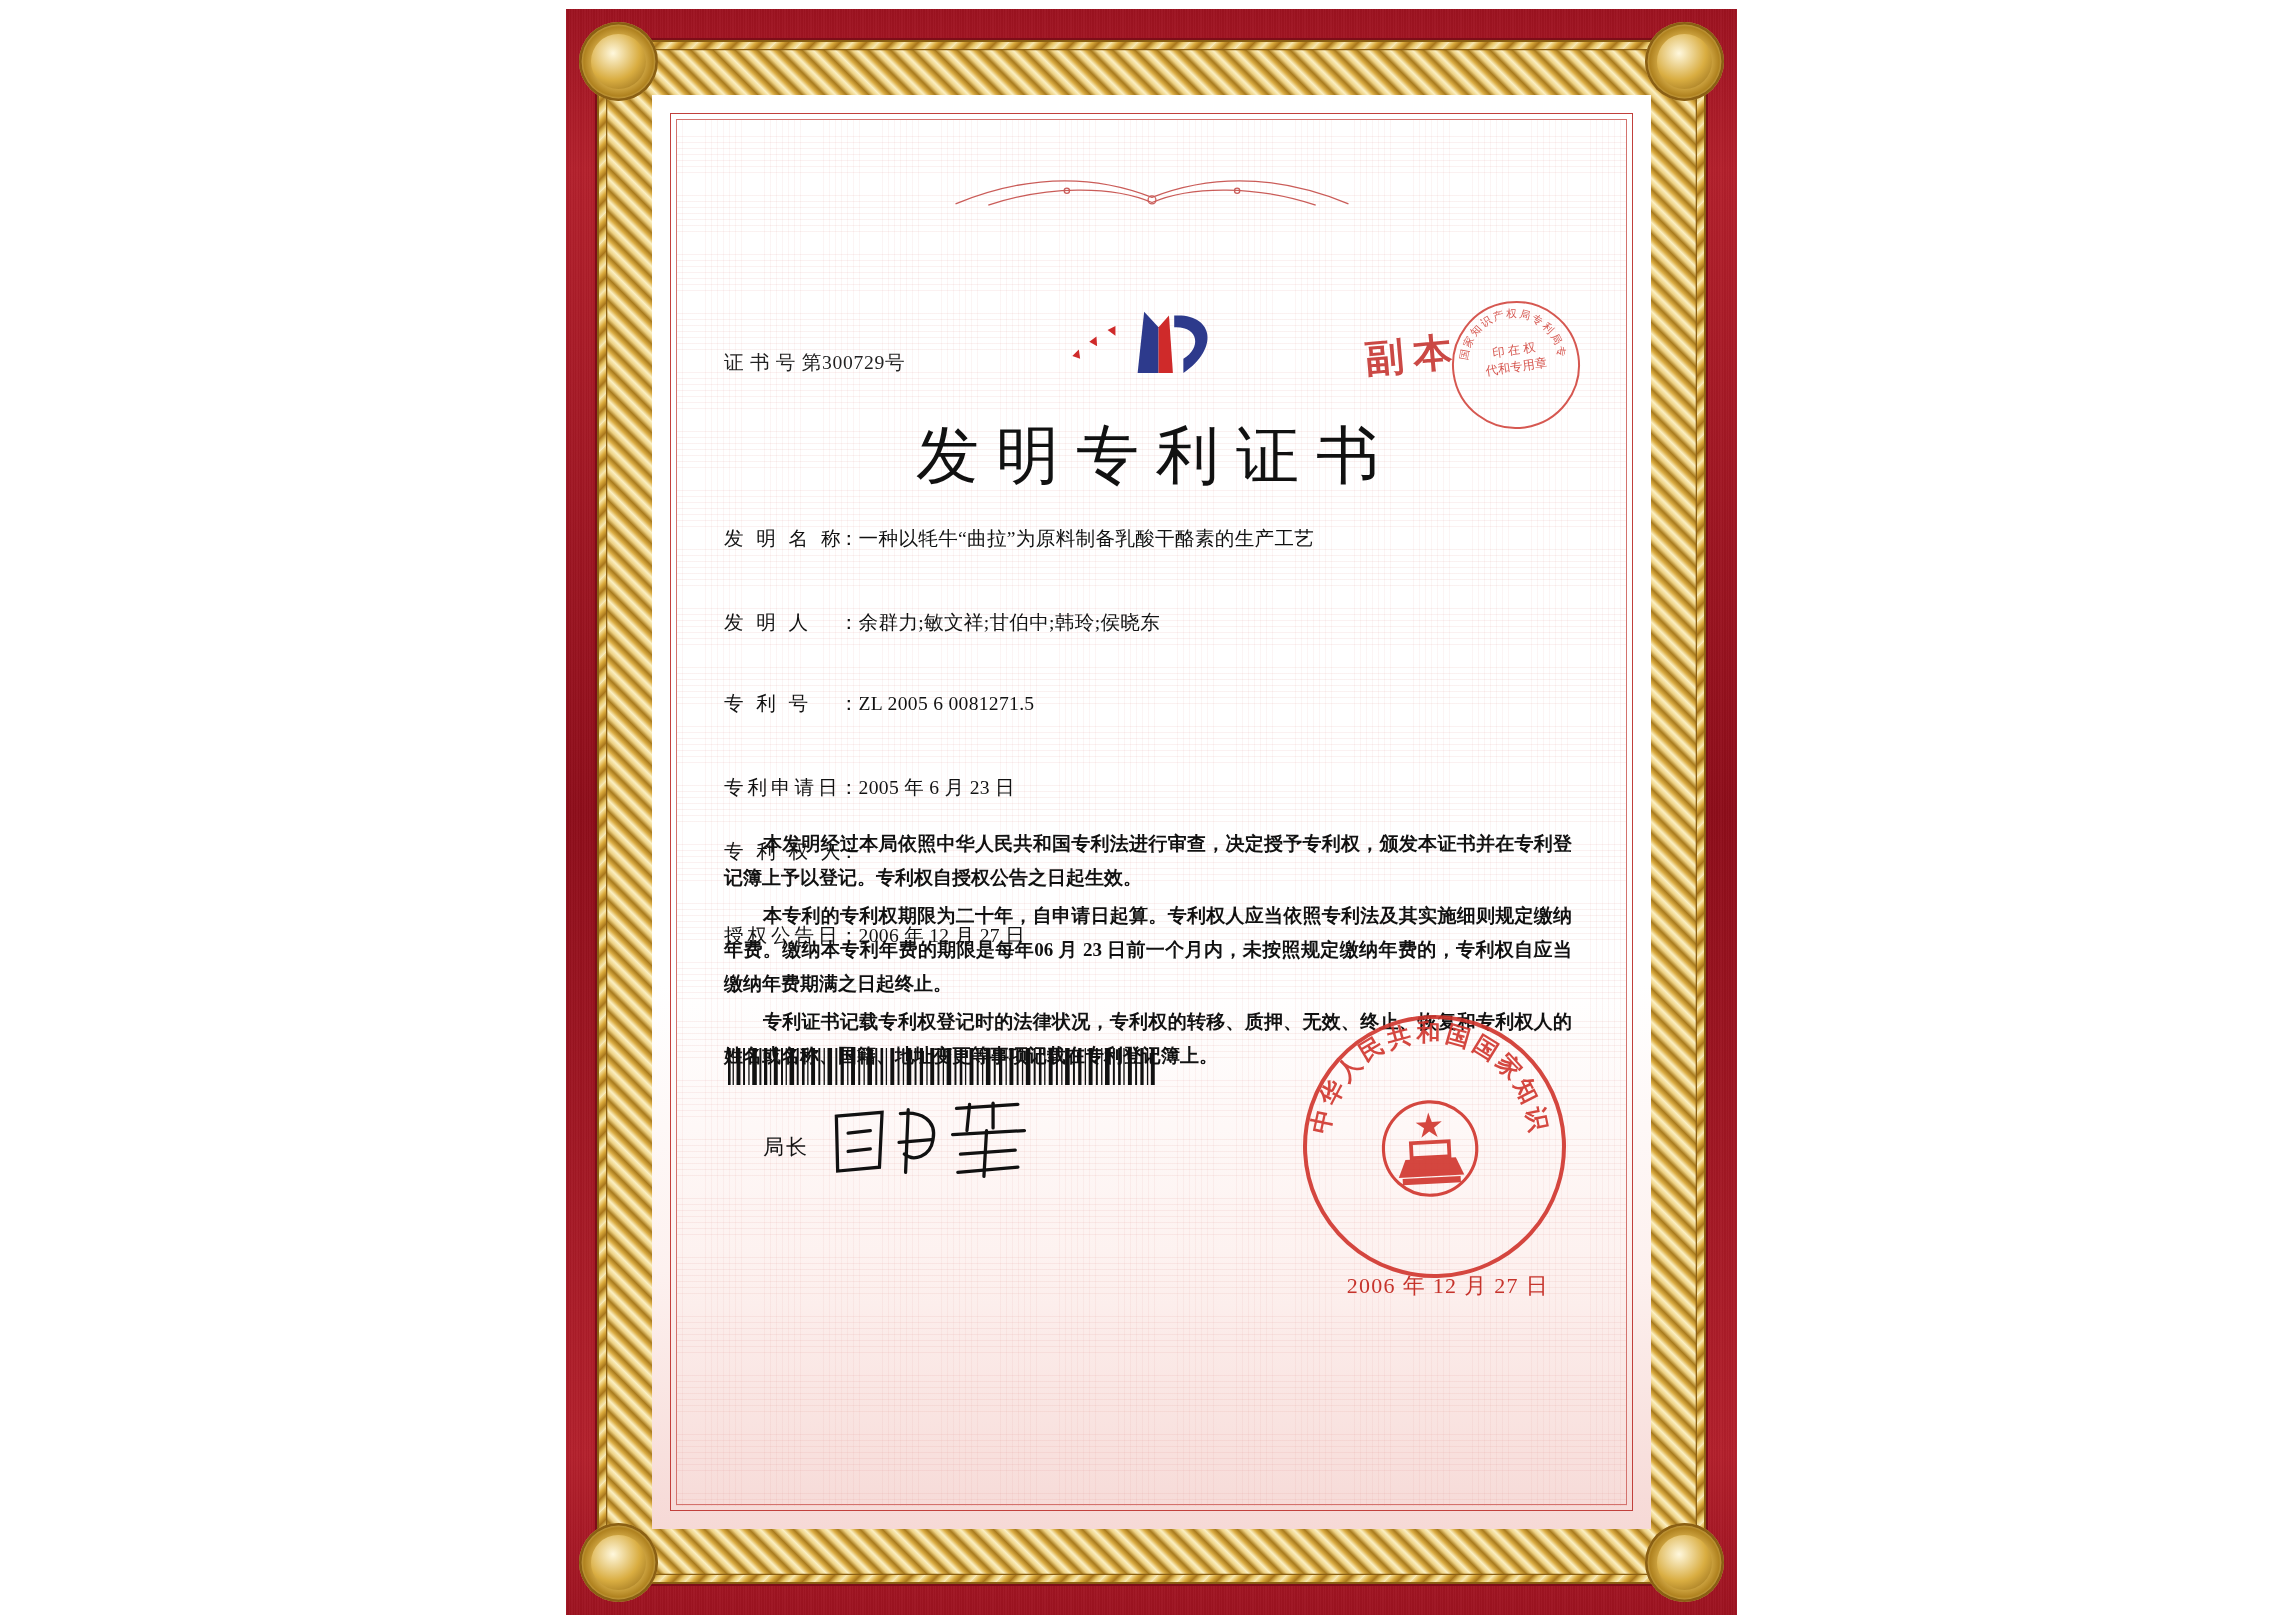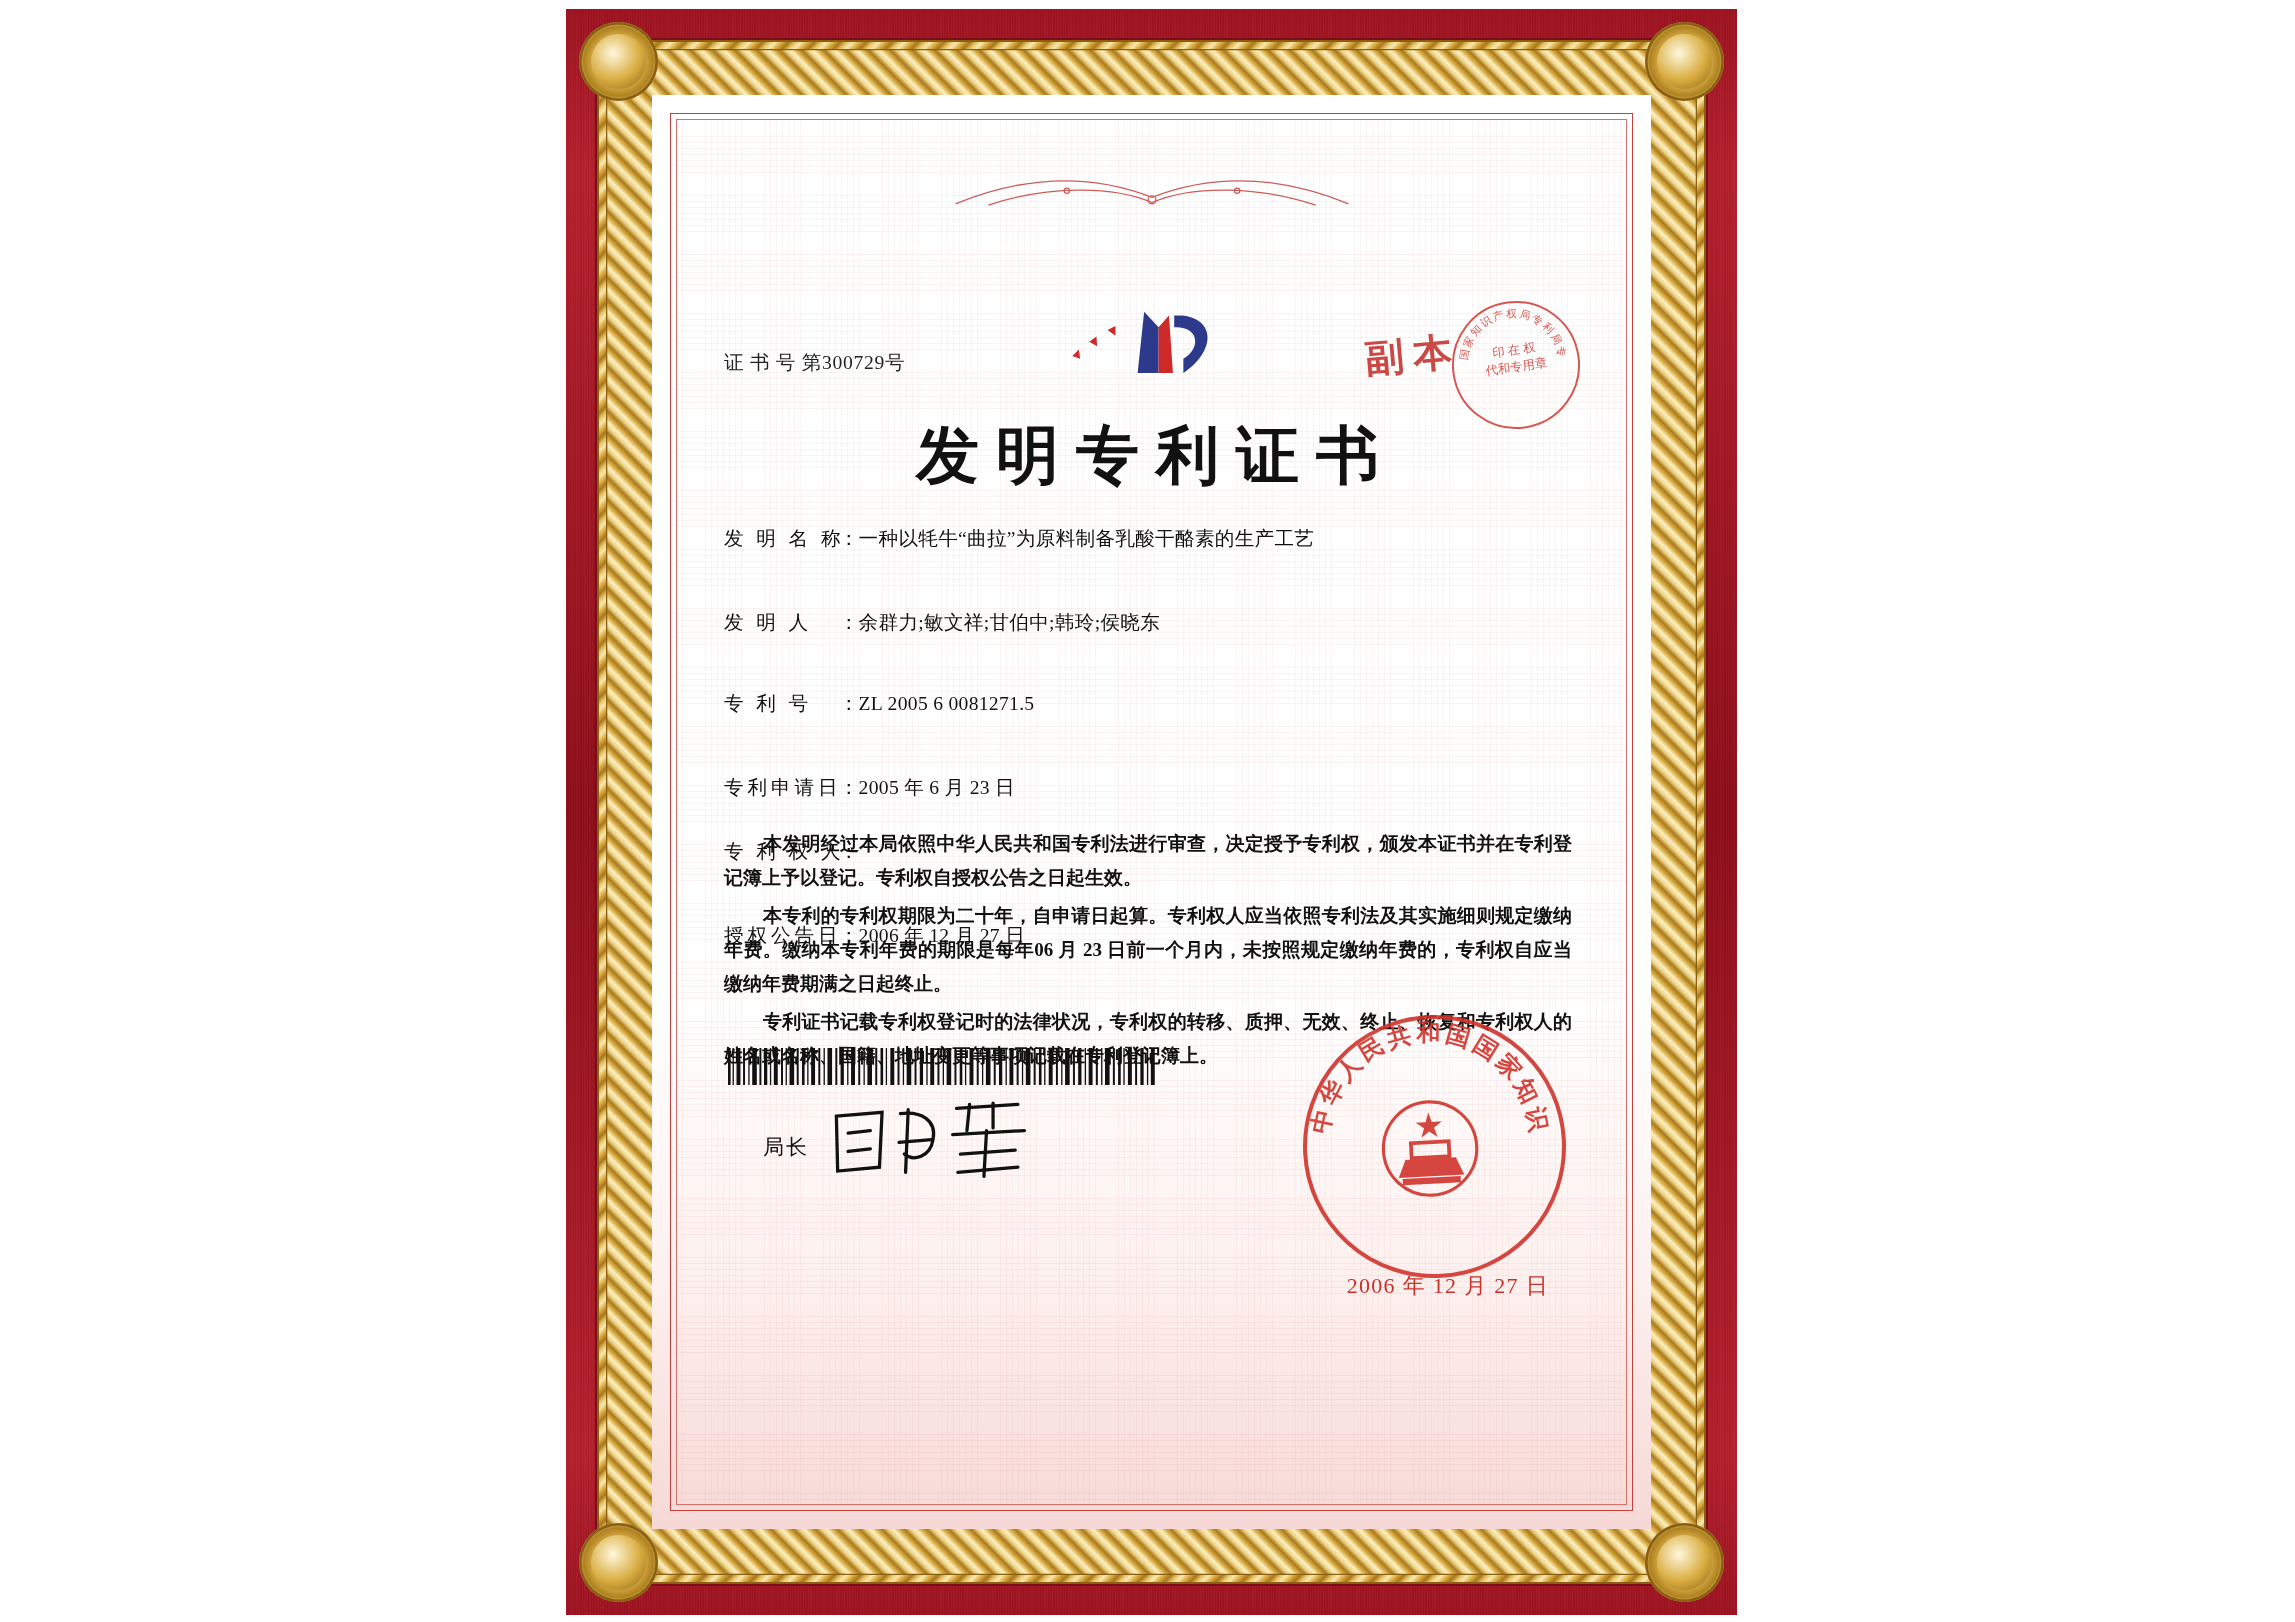--- a/index.html
+++ b/index.html
@@ -209,21 +209,21 @@
   }
 
   .title {
     position: absolute;
     left: 0;
     right: 8px;
     top: 281px;
     text-align: center;
     font-size: 63px;
     letter-spacing: 17px;
-    font-weight: 700;
+    font-weight: 400;
     font-family: "DejaVu Serif", serif;
     color: #111;
     text-indent: 17px;
   }
 
   .fields {
     position: absolute;
     left: 26px;
     right: 26px;
     top: 373px;

